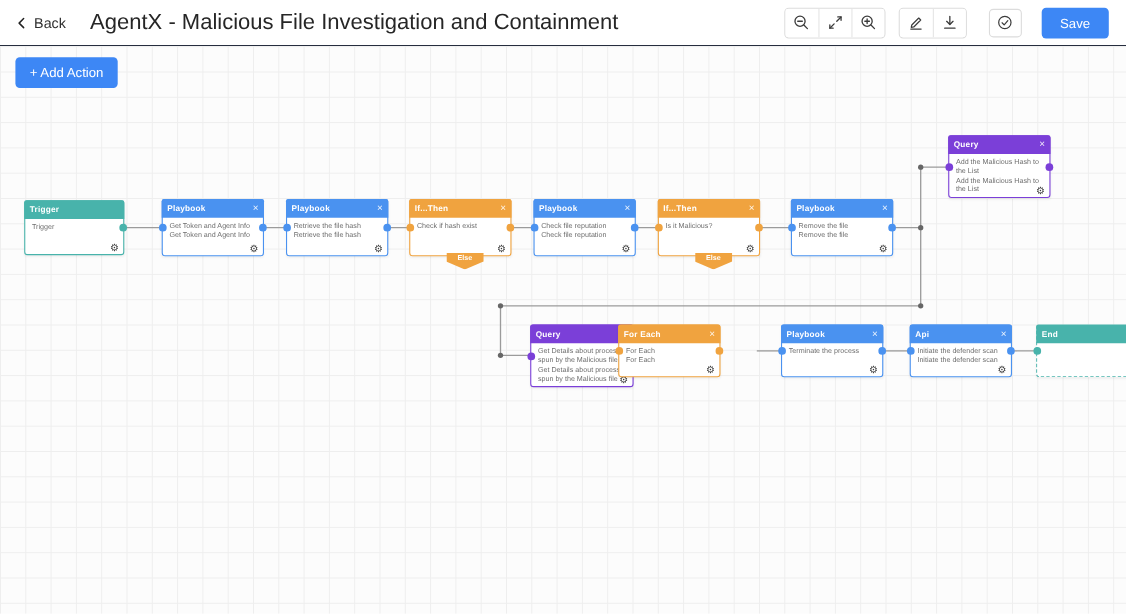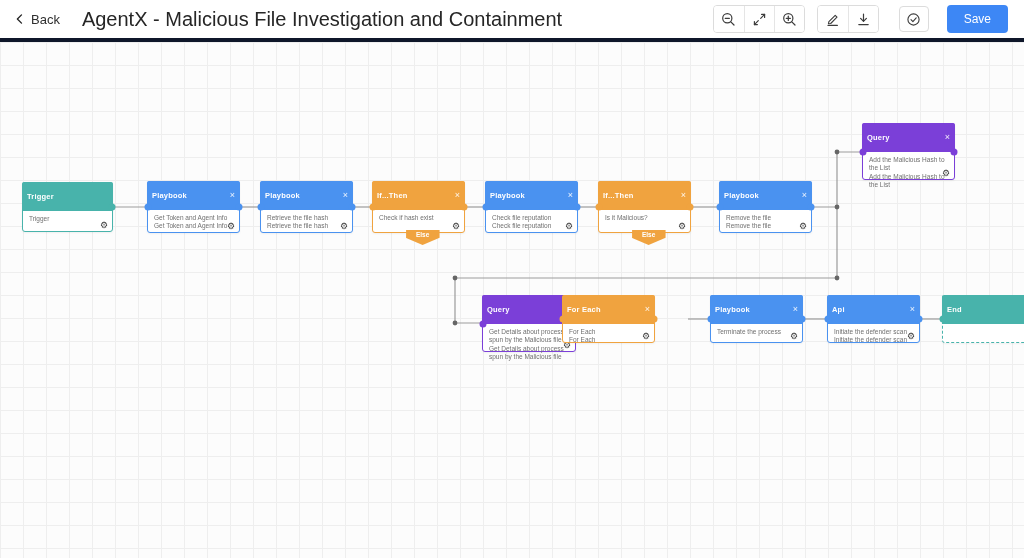--- a/index.html
+++ b/index.html
@@ -6,21 +6,21 @@
   html,body { margin:0; padding:0; }
   body {
     width:1024px; height:558px; overflow:hidden;
     font-family:"Liberation Sans", sans-serif;
     background:#ffffff;
   }
   
   .topbar {
     height:42px; display:flex; align-items:center;
     padding:0 16px 0 14px; background:#fff;
-    border-bottom:4px solid #0f172a;
+    border-bottom:1px solid #0f172a;
   }
   .back {
     display:flex; align-items:center; gap:5px;
     font-size:13px; color:#2f2f2f; cursor:pointer; flex:none;
   }
   .page-title {
     margin-left:22px; font-size:20px; font-weight:500;
     color:#262626; white-space:nowrap;
   }
   .topbar-right { margin-left:auto; display:flex; align-items:center; gap:12px; }
@@ -49,21 +49,21 @@
     border:none; color:#fff; font-size:12px; font-family:inherit;
     padding:7px 13px; border-radius:4px; cursor:pointer;
   }
   svg.edges { position:absolute; left:0; top:0; z-index:1; }
   
   .node {
     position:absolute; background:#fff; border-radius:3px; z-index:2;
     box-shadow:0 1px 2px rgba(0,0,0,.05); cursor:move;
   }
   .node-header {
-    height:29px; display:flex; align-items:center; justify-content:space-between;
+    height:17px; display:flex; align-items:center; justify-content:space-between;
     padding:0 5px; border-radius:2px 2px 0 0; margin:-1px -1px 0 -1px;
   }
   .node-title { font-size:7.5px; font-weight:bold; color:#fff; letter-spacing:.2px; }
   .node-close { font-size:9px; color:rgba(255,255,255,.9); line-height:9px; cursor:pointer; }
   .node-body {
     padding:4px 6px 2px 6px; font-size:6.5px; line-height:1.3;
     color:#6f6f6f; overflow:hidden; text-align:left;
   }
   .node-gear {
     position:absolute; right:4px; bottom:0px; font-size:9px; line-height:11px;
@@ -144,20 +144,21 @@
         <circle cx="7.5" cy="7.5" r="5.6" fill="none" stroke="#3c3c3c" stroke-width="1.1"></circle>
         <polyline points="5,7.7 6.9,9.6 10.2,5.8" fill="none" stroke="#3c3c3c" stroke-width="1.1" stroke-linecap="round" stroke-linejoin="round"></polyline>
       </svg>
     </div>
 
     <button class="save-btn" style="background: rgb(61, 135, 245);">Save</button>
   </div>
 </div>
 
 <div class="canvas">
+  <button class="add-action" style="background: rgb(61, 135, 245);">+ Add Action</button>
   <svg class="edges" width="1024" height="516">
       <polyline points="113,165 147,165" fill="none" stroke="#9b9b9b" stroke-width="1.2"></polyline>
       <polyline points="240,165 260,165" fill="none" stroke="#9b9b9b" stroke-width="1.2"></polyline>
       <polyline points="353,165 372,165" fill="none" stroke="#9b9b9b" stroke-width="1.2"></polyline>
       <polyline points="465,165 485,165" fill="none" stroke="#9b9b9b" stroke-width="1.2"></polyline>
       <polyline points="578,165 598,165" fill="none" stroke="#9b9b9b" stroke-width="1.2"></polyline>
       <polyline points="691,165 719,165" fill="none" stroke="#9b9b9b" stroke-width="1.2"></polyline>
       <polyline points="812,165 837,165 837,110 862,110" fill="none" stroke="#9b9b9b" stroke-width="1.2"></polyline>
       <polyline points="837,165 837,236 455,236 455,281 482,281" fill="none" stroke="#9b9b9b" stroke-width="1.2"></polyline>
       <polyline points="576,281.5 595,277" fill="none" stroke="#9b9b9b" stroke-width="1.2"></polyline>

